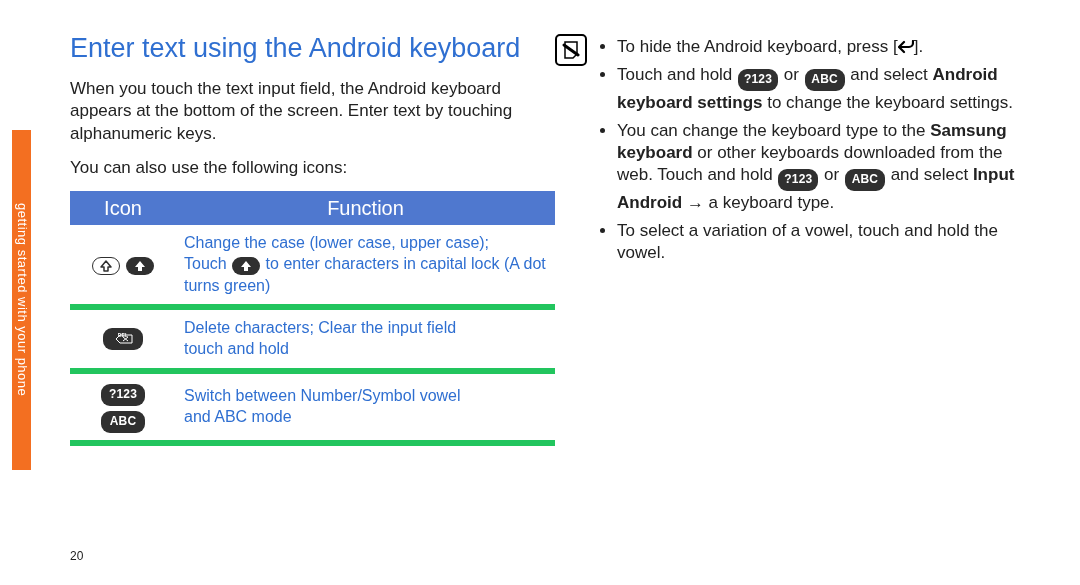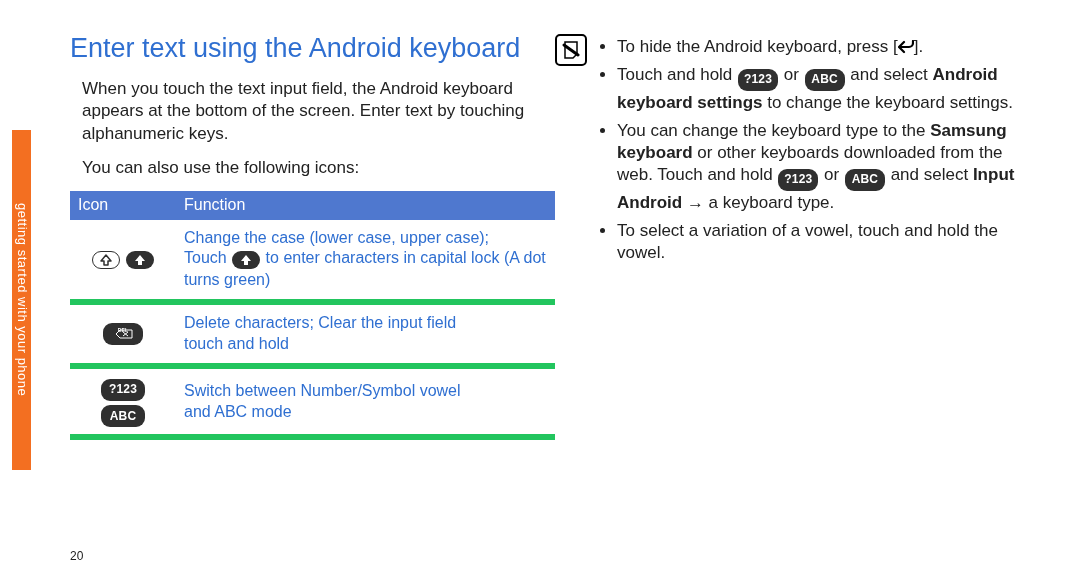--- a/index.html
+++ b/index.html
@@ -58,35 +58,35 @@
   }
 
   h2.title {
     color: #2f6fd1;
     font-weight: 400;
     font-size: 27px;
     margin: 0 0 14px 0;
     line-height: 1.2;
   }
 
-  p { margin: 0 0 12px 12px; }
+  p { margin: 0 0 12px 0; }
 
   
   table.icon-table {
     width: 100%;
     border-collapse: collapse;
     margin-top: 6px;
   }
   table.icon-table th {
     background: #4f78cf;
     color: #fff;
     font-weight: 400;
-    text-align: left;
+    text-align: center;
     padding: 4px 8px;
-    font-size: 16px;
+    font-size: 20px;
   }
   table.icon-table th:first-child { width: 90px; }
   table.icon-table td {
     border-bottom: 6px solid #22c55e;
     padding: 8px 8px;
     vertical-align: middle;
     color: #2f6fd1;
     font-size: 16px;
   }
   table.icon-table td.icon-cell {

